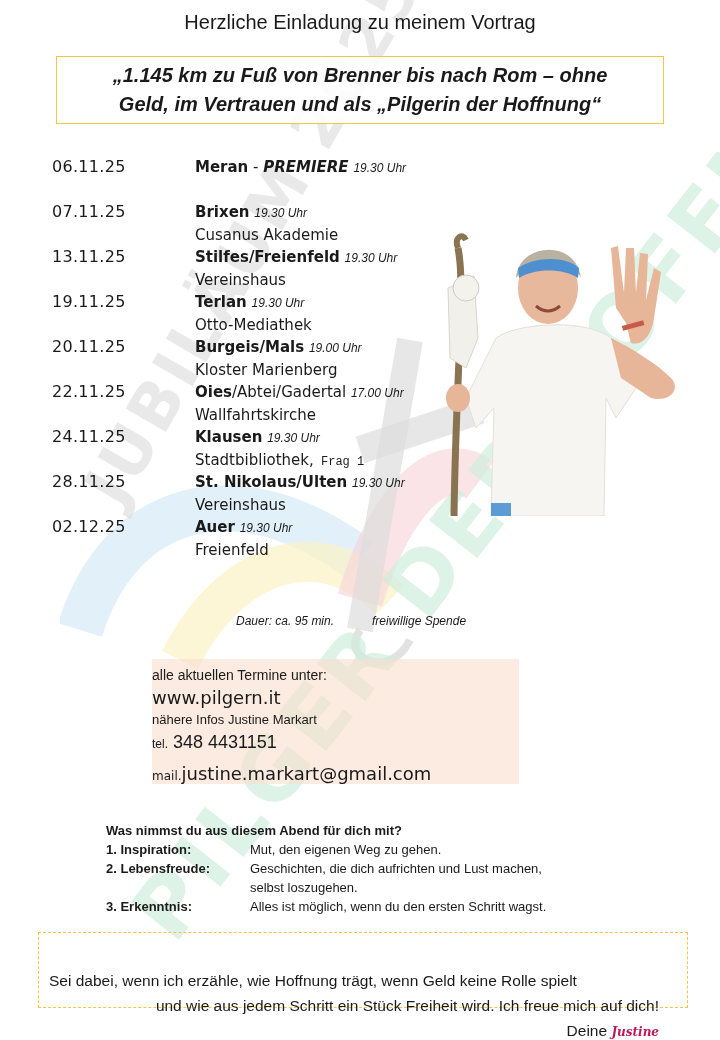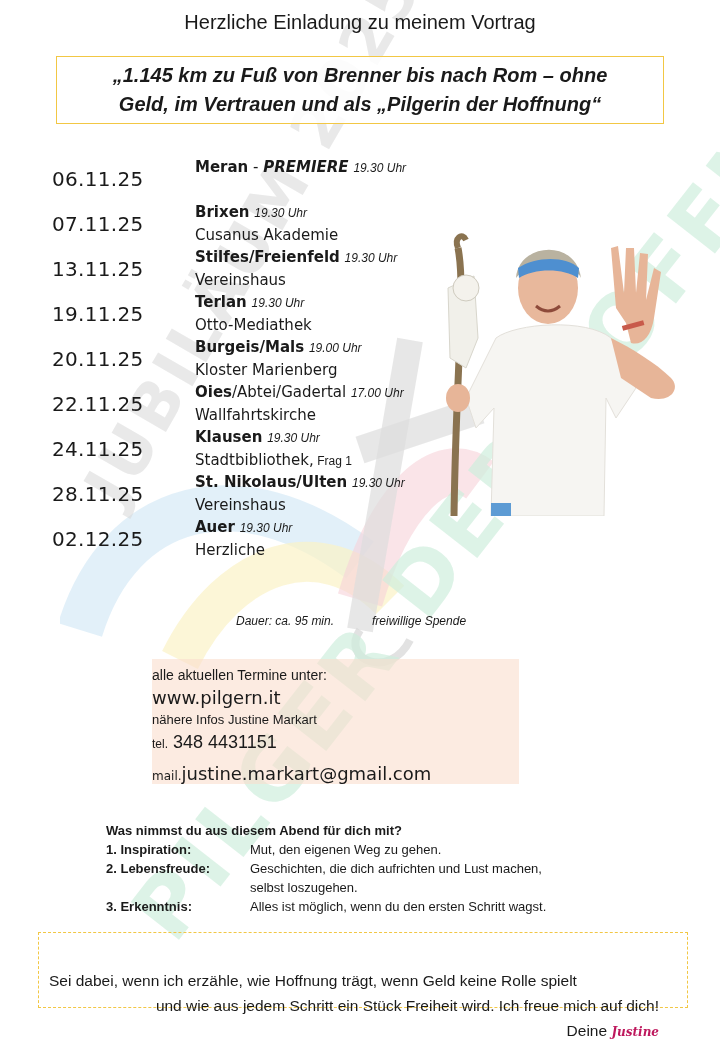--- a/index.html
+++ b/index.html
@@ -11,26 +11,26 @@
   .wm-jub { left:70px; top:480px; }
   .wm-pilger { left:190px; top:860px; font-size:84px; font-weight:bold; color:#cfeedd; opacity:.7;
                transform:rotate(-52deg); transform-origin:left bottom; letter-spacing:6px; font-family:"DejaVu Sans", sans-serif; white-space:nowrap; }
   .wm-swirl { left:60px; top:300px; width:560px; height:380px; }
   .title { position:absolute; top:11px; left:0; width:720px; text-align:center; font-size:20px; color:#1a1a1a; }
   .headline { position:absolute; top:56px; left:56px; width:606px; height:66px; border:1px solid #f2c744;
               display:flex; align-items:center; justify-content:center; text-align:center;
               font-size:20px; font-weight:bold; font-style:italic; line-height:29px; background:rgba(255,255,255,.85); }
   .events { position:absolute; top:156px; left:52px; width:420px; }
   .ev { position:relative; height:45px; }
-  .ev .date { position:absolute; left:0; top:12px; font-size:20px; line-height:22px; font-family:"DejaVu Sans", sans-serif; letter-spacing:.3px;}
+  .ev .date { position:absolute; left:0; top:0; font-size:16px; line-height:22px; font-family:"DejaVu Sans", sans-serif; letter-spacing:.3px;}
   .ev .l1 { position:absolute; left:143px; top:0; font-size:15px; line-height:22px; white-space:nowrap; font-family:"DejaVu Sans", sans-serif;}
   .ev .l2 { position:absolute; left:143px; top:23px; font-size:15px; line-height:22px; white-space:nowrap; font-family:"DejaVu Sans", sans-serif;}
   .b { font-weight:bold; }
   .time { font-style:italic; font-size:12px; font-family:"Liberation Sans", sans-serif; }
-  .small { font-size:12px; font-family:Liberation Sans, sans-serif; }
+  .small { font-size:12px; font-family:Liberation Mono, monospace; }
   .photo { position:absolute; left:436px; top:228px; width:250px; height:288px; }
   .duration { position:absolute; top:614px; left:236px; font-size:12px; font-style:italic; }
   .donation { position:absolute; top:614px; left:372px; font-size:12px; font-style:italic; }
   .info { position:absolute; top:659px; left:152px; width:367px; height:125px; background:rgba(250,222,205,.6);
           text-align:left; }
   .info .r1 { margin-top:6px; font-size:14px; line-height:20px; }
   .info .r2 { font-size:18px; font-weight:normal; line-height:25px; font-family:"DejaVu Sans", sans-serif; }
   .info .r3 { font-size:13px; line-height:20px; }
   .info .r4 { font-size:18px; line-height:24px; }
   .info .r4 small, .info .r5 small { font-size:12px; }
@@ -105,21 +105,21 @@
     <span class="l2"><span>Stadtbibliothek,</span><span class="small"> Frag 1</span></span>
   </div>
   <div class="ev">
     <span class="date">28.11.25</span>
     <span class="l1"><span class="b">St. Nikolaus/Ulten</span> <span class="time">19.30 Uhr</span></span>
     <span class="l2">Vereinshaus</span>
   </div>
   <div class="ev">
     <span class="date">02.12.25</span>
     <span class="l1"><span class="b">Auer</span> <span class="time">19.30 Uhr</span></span>
-    <span class="l2">Herzliche</span>
+    <span class="l2">Freienfeld</span>
   </div>
 </div>
 
 <svg class="photo" viewBox="0 0 250 288">
 
   <path d="M22 20 C 30 60, 20 140, 18 288" stroke="#8a7350" stroke-width="7" fill="none"></path>
   <path d="M22 20 C 18 10, 26 4, 30 12" stroke="#8a7350" stroke-width="6" fill="none"></path>
 
   <path d="M12 60 L 38 48 L 42 110 L 30 140 L 14 130 Z" fill="#f1f0ea" stroke="#d8d6cc"></path>
   <circle cx="30" cy="60" r="13" fill="#f4f2ec" stroke="#cfcbbf"></circle>

